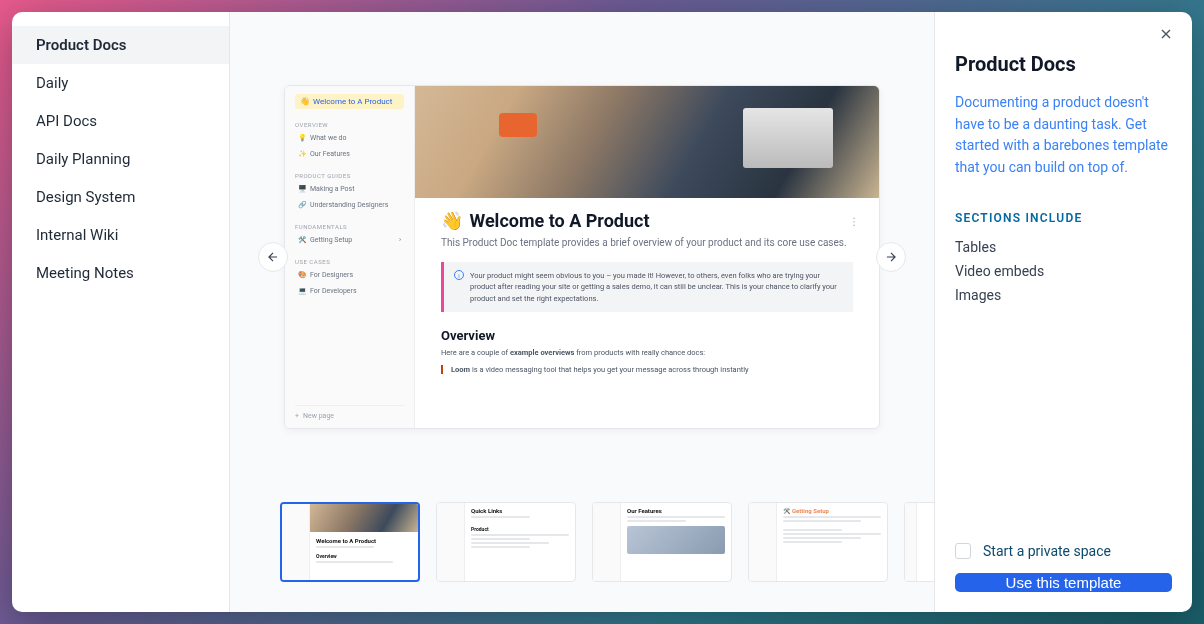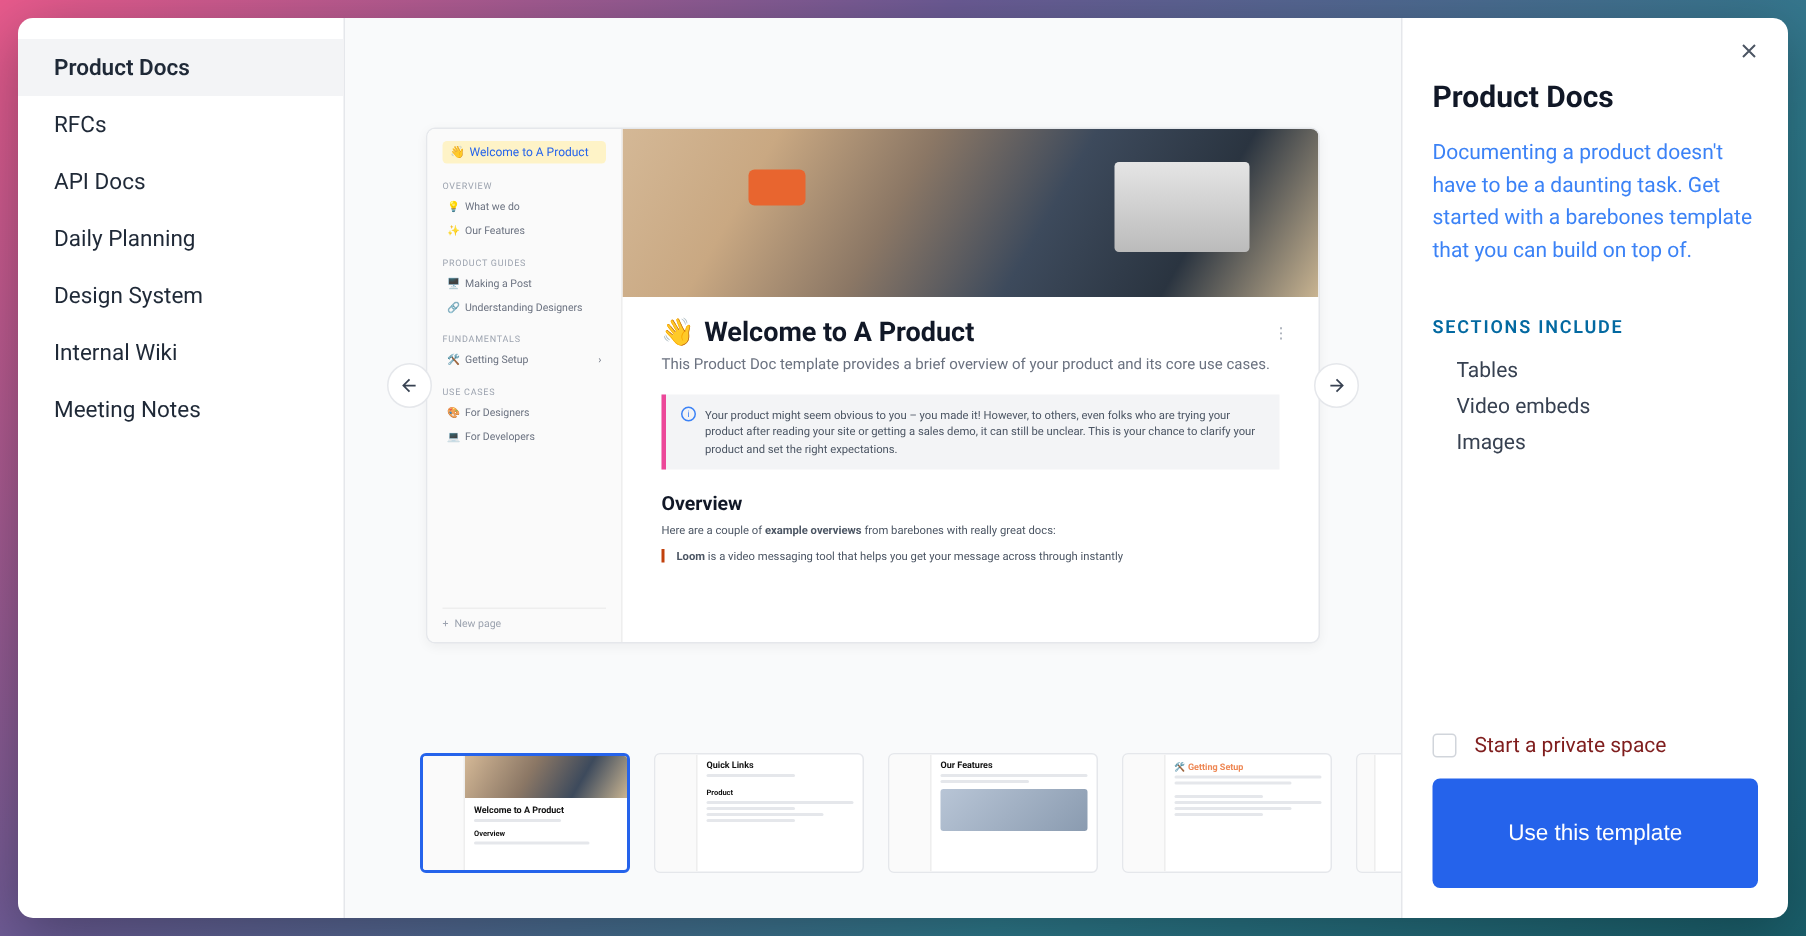--- a/index.html
+++ b/index.html
@@ -276,60 +276,60 @@
       font-weight: 600;
       color: #0369a1;
       letter-spacing: 1.2px;
     }
     .section-list {
       margin-top: 10px;
       font-size: 14px;
       color: #374151;
       list-style: none;
     }
-    .section-list li { padding: 4px 0; margin-left: 16px; }
+    .section-list li { padding: 4px 0; }
     .panel-footer {
       margin-top: auto;
     }
     .checkbox-row {
       display: flex;
       align-items: center;
       gap: 12px;
       margin-bottom: 14px;
     }
     .checkbox {
       width: 16px;
       height: 16px;
       border: 1.5px solid #d1d5db;
       border-radius: 3px;
       cursor: pointer;
     }
     .checkbox-label {
       font-size: 14px;
-      color: #7f1d1d;
+      color: #0c4a6e;
     }
     .primary-btn {
       width: 100%;
-      padding: 28px;
+      padding: 1px;
       background: #2563eb;
       color: #fff;
       border: none;
       border-radius: 5px;
       font-size: 15px;
       font-weight: 500;
       cursor: pointer;
     }
   </style>
 </head>
 <body>
 
 <div class="modal">
   <aside class="sidebar">
     <div class="sidebar-item active">Product Docs</div>
-    <div class="sidebar-item">RFCs</div>
+    <div class="sidebar-item">Daily</div>
     <div class="sidebar-item">API Docs</div>
     <div class="sidebar-item">Daily Planning</div>
     <div class="sidebar-item">Design System</div>
     <div class="sidebar-item">Internal Wiki</div>
     <div class="sidebar-item">Meeting Notes</div>
   </aside>
 
   <div class="main">
     <div class="preview-area">
       <div class="nav-arrow left">
@@ -396,21 +396,21 @@
             <h1>
                 <span>👋</span>
                 <span>Welcome to A Product</span>
               </h1>
             <div class="subtitle">This Product Doc template provides a brief overview of your product and its core use cases.</div>
             <div class="callout">
               <span class="callout-icon">i</span>
               <span>Your product might seem obvious to you – you made it! However, to others, even folks who are trying your product after reading your site or getting a sales demo, it can still be unclear. This is your chance to clarify your product and set the right expectations.</span>
             </div>
             <h2>Overview</h2>
-            <div class="body-text"><span>Here are a couple of </span><b>example overviews</b><span> from barebones with really great docs:</span></div>
+            <div class="body-text"><span>Here are a couple of </span><b>example overviews</b><span> from products with really chance docs:</span></div>
             <div class="body-text" style="margin-top:8px; padding-left:8px; border-left:2px solid #c2410c;"><b>Loom</b><span> is a video messaging tool that helps you get your message across through instantly</span></div>
           </div>
         </div>
       </div>
     </div>
 
     <div class="thumbnails">
       <div class="thumb active">
         <div class="thumb-nav"></div>
         <div class="thumb-content">

